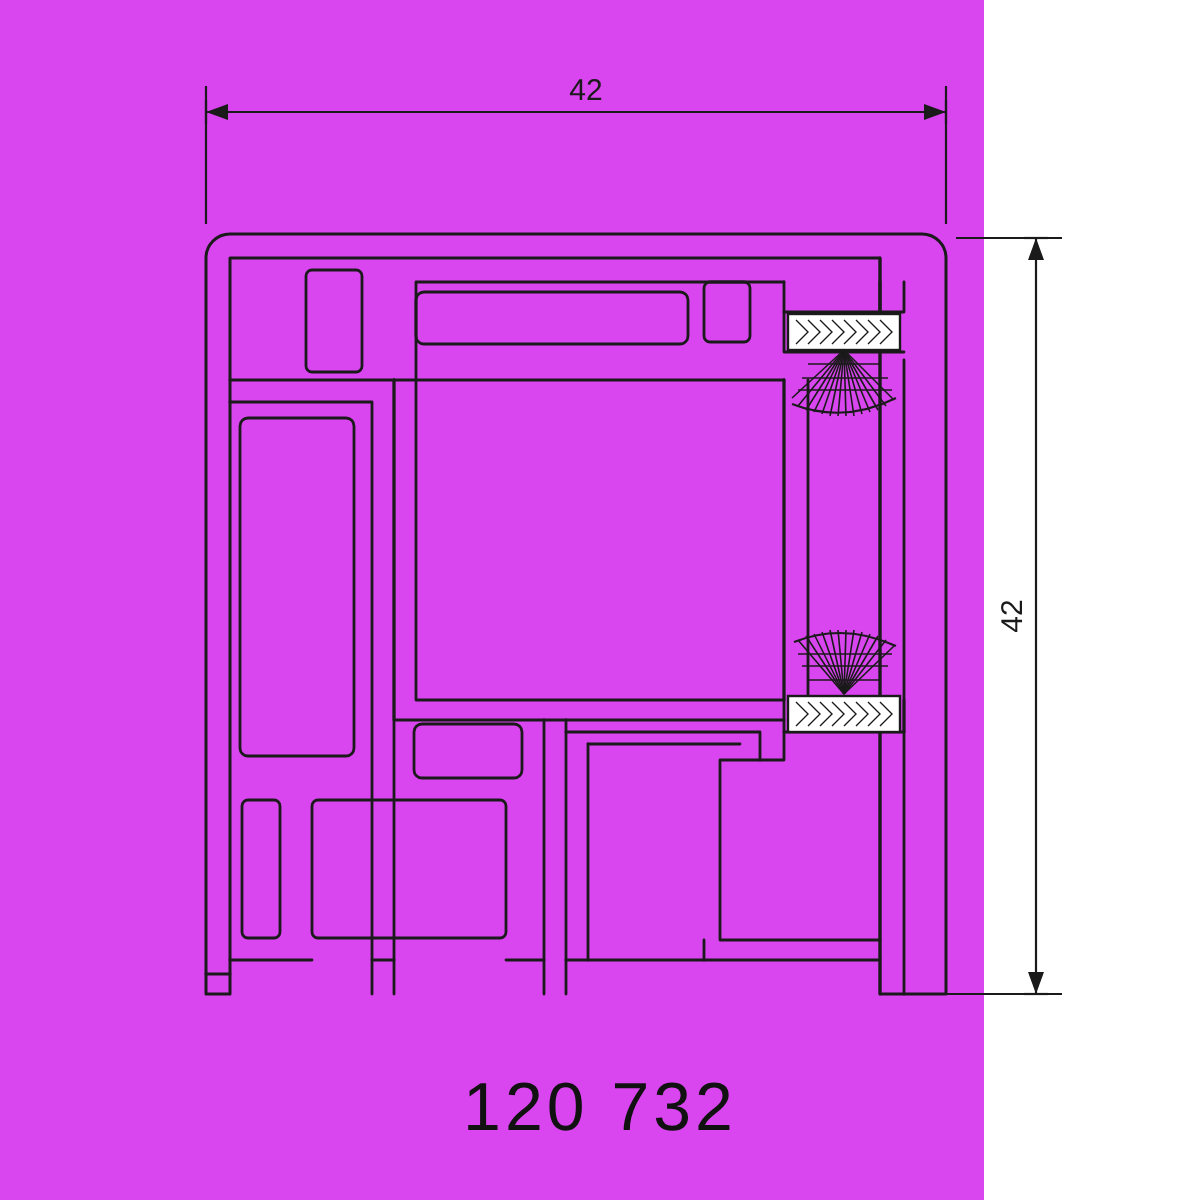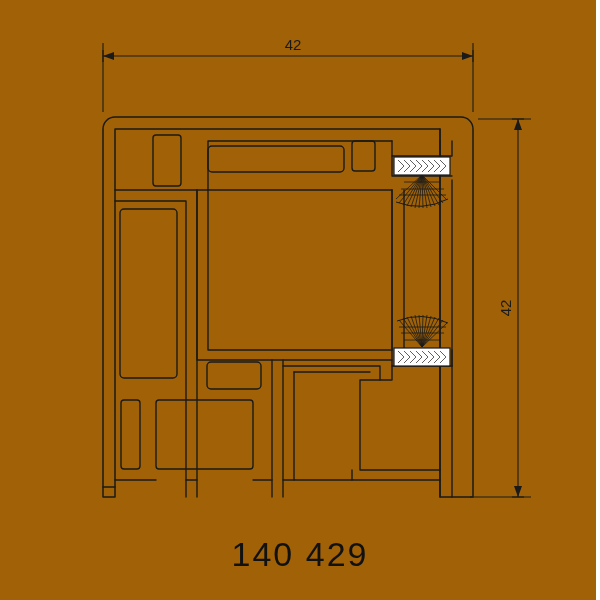--- a/index.html
+++ b/index.html
@@ -9,23 +9,23 @@
   }
   body {
     width: 600px;
     height: 600px;
     font-family: "Liberation Sans", sans-serif;
     color: #000000;
     overflow: hidden;
   }
   #sheet {
     position: relative;
-    width: 596px;
+    width: 492px;
     height: 600px;
-    background: #a16207;
+    background: #d946ef;
   }
   #drawing {
     position: absolute;
     left: 0;
     top: 0;
   }
   .part-label {
     position: absolute;
     left: 0;
     top: 535px;
@@ -218,15 +218,15 @@
         <path d="M422 347 L447 323"></path>
         <path d="M404 340 L440 340"></path>
         <path d="M401 333 L444 333"></path>
         <path d="M399 327 L446 327"></path>
       </g>
       <path d="M397 321 Q422 311 448 323" fill="none" stroke="#1a1a1a" stroke-width="1"></path>
     </g>
 
   </svg>
 
-  <div class="part-label">140 429</div>
+  <div class="part-label">120 732</div>
 
 </div>
 
 </body></html>

